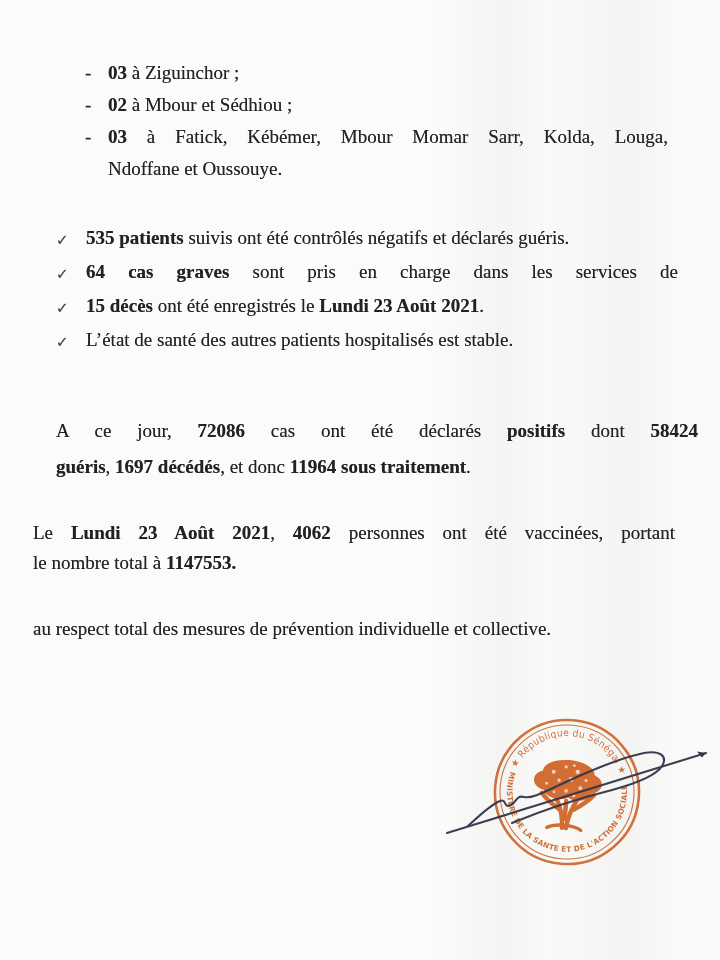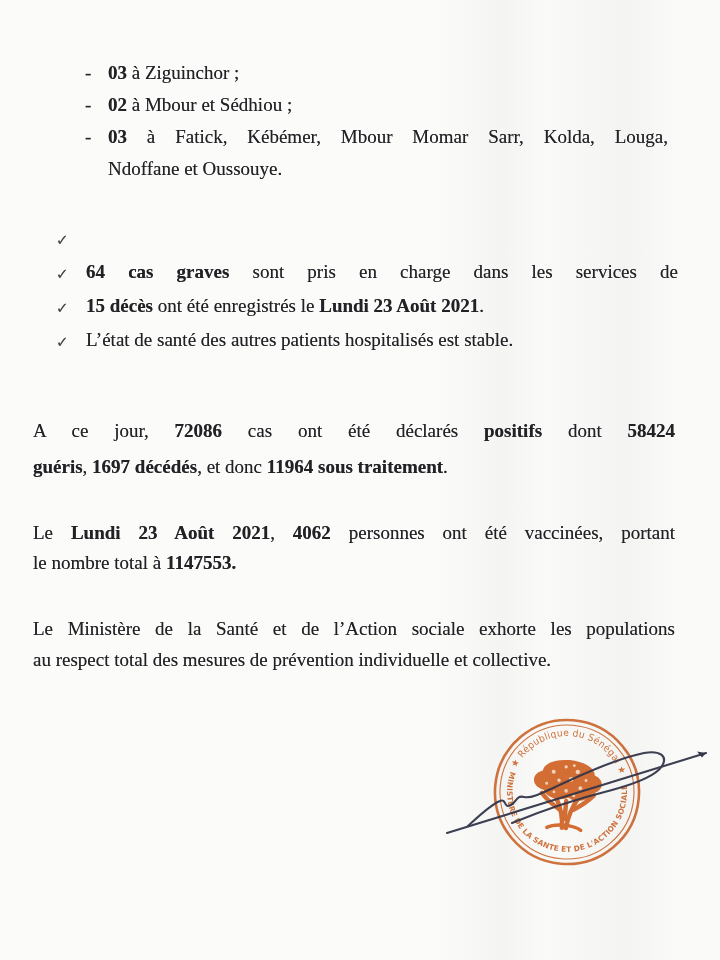--- a/index.html
+++ b/index.html
@@ -37,21 +37,21 @@
     position:absolute; left:56px; top:222px; width:622px;
     font-size:19px; line-height:32px;
   }
   .checks .marker{
     flex:0 0 30px;
     font-family:"DejaVu Sans", sans-serif;
     font-size:15px; color:#46464c; padding-top:2px;
   }
 
   .para{ position:absolute; left:33px; width:642px; font-size:19px; }
-  #p1{ top:413px; line-height:36px; }
+  #p1{ top:413px; line-height:36px;margin-left:23px; }
   #p2{ top:518px; line-height:30px; }
   #p3{ top:613px; line-height:31px; }
 
   .stamp{
     position:absolute; left:482px; top:707px; width:170px; height:170px;
     transform:rotate(5deg); opacity:.93;
   }
   .signature{
     position:absolute; left:428px; top:733px; width:292px; height:130px;
   }
@@ -79,20 +79,23 @@
           <span class="marker">-</span>
           <div class="txt">
             <div class="line just"><span class="b">03</span><span> à Fatick, Kébémer, Mbour Momar Sarr, Kolda, Louga,</span></div>
             <div class="line"><span>Ndoffane et Oussouye.</span></div>
           </div>
         </div>
       </div>
     <div class="checks" id="check-list">
         <div class="item">
           <span class="marker">✓</span>
+          <div class="txt">
+            <div class="line"><span class="b">535 patients</span><span> suivis ont été contrôlés négatifs et déclarés guéris.</span></div>
+          </div>
         </div>
         <div class="item">
           <span class="marker">✓</span>
           <div class="txt">
             <div class="line just"><span class="b">64 cas graves</span><span> sont pris en charge dans les services de</span></div>
           </div>
         </div>
         <div class="item">
           <span class="marker">✓</span>
           <div class="txt">
@@ -108,21 +111,20 @@
       </div>
     <div class="para" id="p1">
         <div class="line just"><span>A ce jour, </span><span class="b">72086</span><span> cas ont été déclarés </span><span class="b">positifs</span><span> dont </span><span class="b">58424</span></div>
         <div class="line"><span class="b">guéris</span><span>, </span><span class="b">1697 décédés</span><span>, et donc </span><span class="b">11964 sous traitement</span><span>.</span></div>
       </div>
     <div class="para" id="p2">
         <div class="line just"><span>Le </span><span class="b">Lundi 23 Août 2021</span><span>, </span><span class="b">4062</span><span> personnes ont été vaccinées, portant</span></div>
         <div class="line"><span>le nombre total à </span><span class="b">1147553.</span></div>
       </div>
     <div class="para" id="p3">
-        <div class="line just"><span>Le Ministère de la Santé et de l’Action sociale exhorte les populations</span></div>
         <div class="line"><span>au respect total des mesures de prévention individuelle et collective.</span></div>
       </div>
   </div>
 
   <svg class="stamp" viewBox="0 0 170 170">
     <g stroke="#cc6830" fill="none">
       <circle cx="85" cy="85" r="72" stroke-width="2.6"></circle>
       <circle cx="85" cy="85" r="67" stroke-width="1.1"></circle>
     </g>
     <defs>

